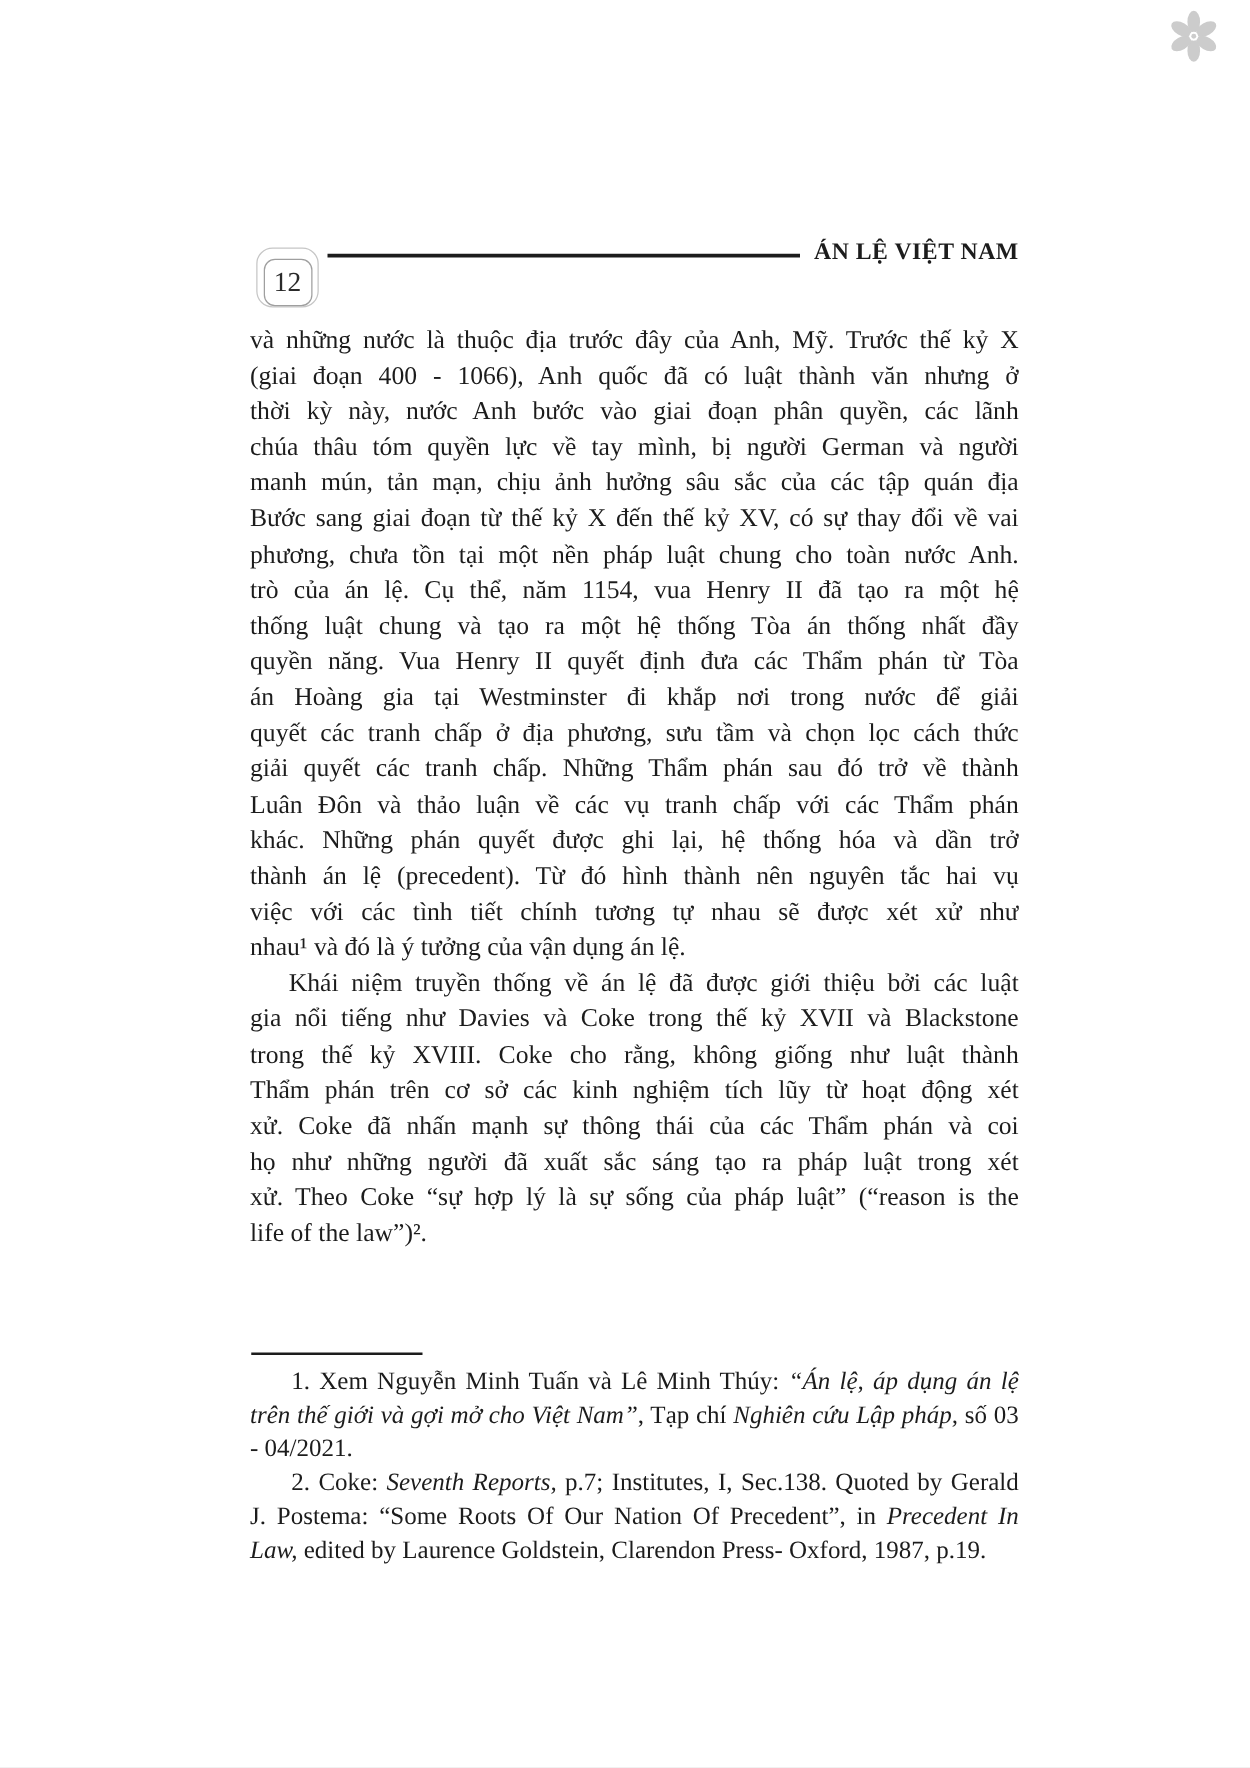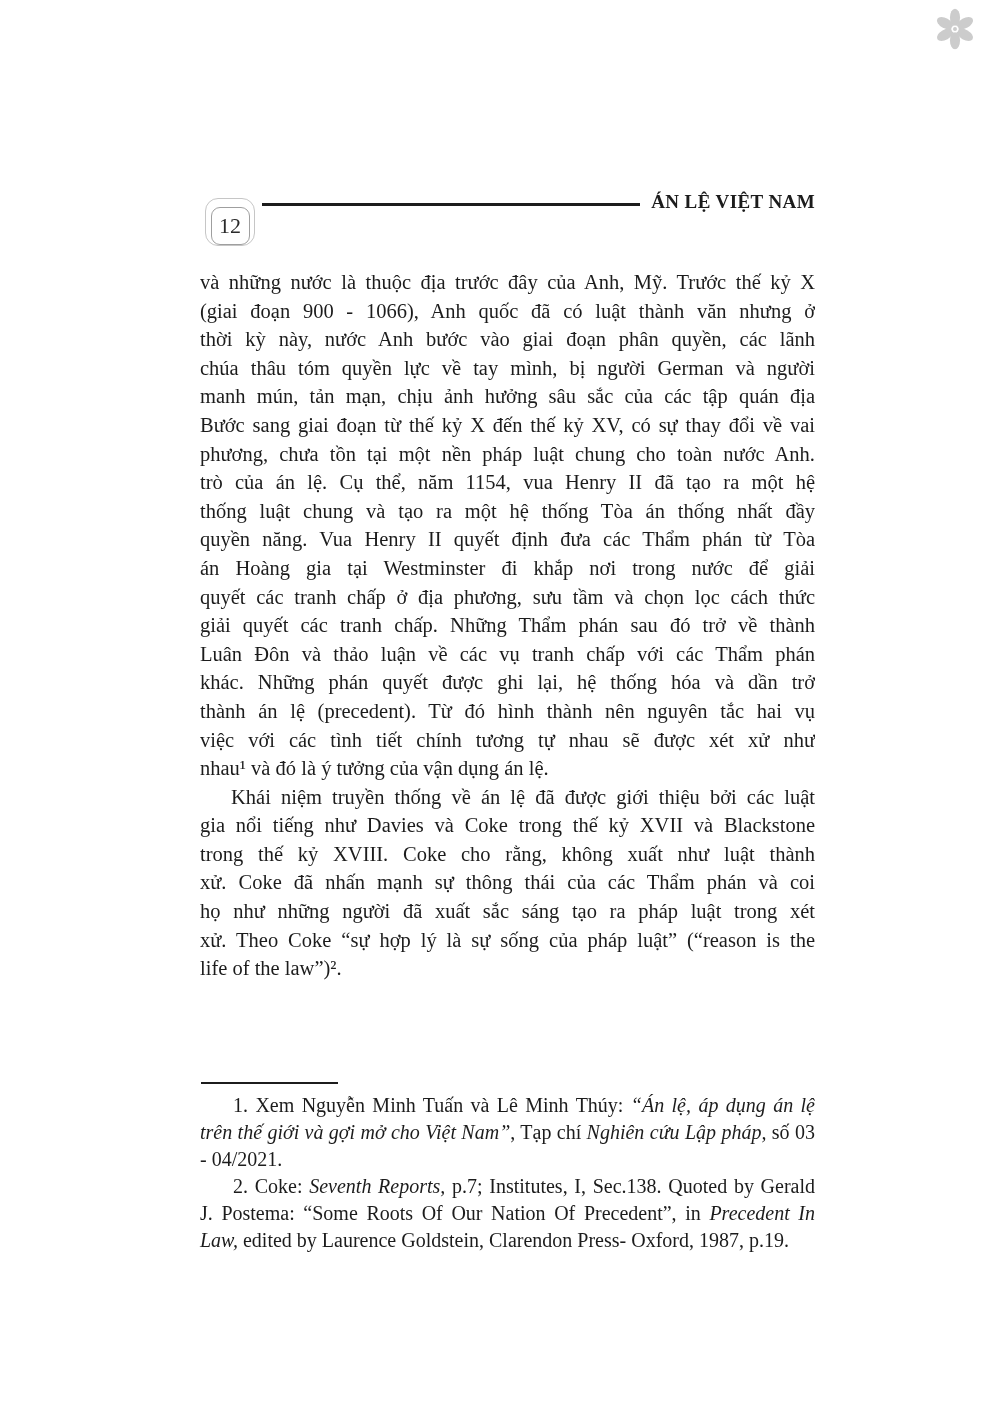--- a/index.html
+++ b/index.html
@@ -67,21 +67,21 @@
     font-size: 19px;
     font-weight: bold;
     letter-spacing: 0.4px;
     white-space: nowrap;
   }
 
   
   .body-text {
     position: absolute;
     left: 200px;
-    top: 268px;
+    top: 258px;
     width: 615px;
   }
   .line {
     font-size: 20.5px;
     line-height: 28.6px;
     text-align: justify;
     text-align-last: justify;
     overflow: hidden;
     height: 28.6px;
   }
@@ -135,40 +135,41 @@
   <div class="pagenum-box">
     <div class="pagenum-inner">12</div>
   </div>
 
   <div class="header-rule"></div>
 
   <div class="header-title">ÁN LỆ VIỆT NAM</div>
 
   <main class="body-text">
       <div class="line">và những nước là thuộc địa trước đây của Anh, Mỹ. Trước thế kỷ X</div>
-      <div class="line">(giai đoạn 900 - 1066), Anh quốc đã có luật thành văn nhưng ở</div>
+      <div class="line">(giai đoạn 400 - 1066), Anh quốc đã có luật thành văn nhưng ở</div>
       <div class="line">thời kỳ này, nước Anh bước vào giai đoạn phân quyền, các lãnh</div>
       <div class="line">chúa thâu tóm quyền lực về tay mình, bị người German và người</div>
       <div class="line">manh mún, tản mạn, chịu ảnh hưởng sâu sắc của các tập quán địa</div>
       <div class="line">Bước sang giai đoạn từ thế kỷ X đến thế kỷ XV, có sự thay đổi về vai</div>
       <div class="line">phương, chưa tồn tại một nền pháp luật chung cho toàn nước Anh.</div>
       <div class="line">trò của án lệ. Cụ thể, năm 1154, vua Henry II đã tạo ra một hệ</div>
       <div class="line">thống luật chung và tạo ra một hệ thống Tòa án thống nhất đầy</div>
       <div class="line">quyền năng. Vua Henry II quyết định đưa các Thẩm phán từ Tòa</div>
       <div class="line">án Hoàng gia tại Westminster đi khắp nơi trong nước để giải</div>
       <div class="line">quyết các tranh chấp ở địa phương, sưu tầm và chọn lọc cách thức</div>
       <div class="line">giải quyết các tranh chấp. Những Thẩm phán sau đó trở về thành</div>
       <div class="line">Luân Đôn và thảo luận về các vụ tranh chấp với các Thẩm phán</div>
       <div class="line">khác. Những phán quyết được ghi lại, hệ thống hóa và dần trở</div>
       <div class="line">thành án lệ (precedent). Từ đó hình thành nên nguyên tắc hai vụ</div>
       <div class="line">việc với các tình tiết chính tương tự nhau sẽ được xét xử như</div>
       <div class="line last">nhau¹ và đó là ý tưởng của vận dụng án lệ.</div>
       <div class="line indent">Khái niệm truyền thống về án lệ đã được giới thiệu bởi các luật</div>
       <div class="line">gia nổi tiếng như Davies và Coke trong thế kỷ XVII và Blackstone</div>
-      <div class="line">trong thế kỷ XVIII. Coke cho rằng, không xuất như luật thành</div>
+      <div class="line">trong thế kỷ XVIII. Coke cho rằng, không giống như luật thành</div>
+      <div class="line">Thẩm phán trên cơ sở các kinh nghiệm tích lũy từ hoạt động xét</div>
       <div class="line">xử. Coke đã nhấn mạnh sự thông thái của các Thẩm phán và coi</div>
       <div class="line">họ như những người đã xuất sắc sáng tạo ra pháp luật trong xét</div>
       <div class="line">xử. Theo Coke “sự hợp lý là sự sống của pháp luật” (“reason is the</div>
       <div class="line last">life of the law”)².</div>
     </main>
 
   <div class="footnote-sep"></div>
 
   <section class="footnotes">
       <p class="footnote"><span>1. Xem Nguyễn Minh Tuấn và Lê Minh Thúy: </span><i>“Án lệ, áp dụng án lệ trên thế giới và gợi mở cho Việt Nam”</i><span>, Tạp chí </span><i>Nghiên cứu Lập pháp,</i><span> số 03 - 04/2021.</span></p>

